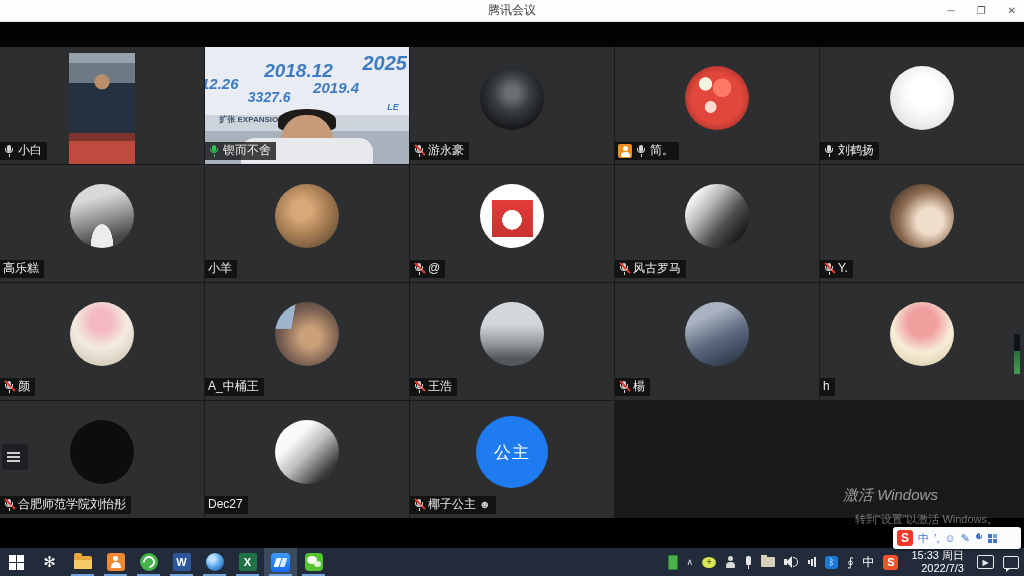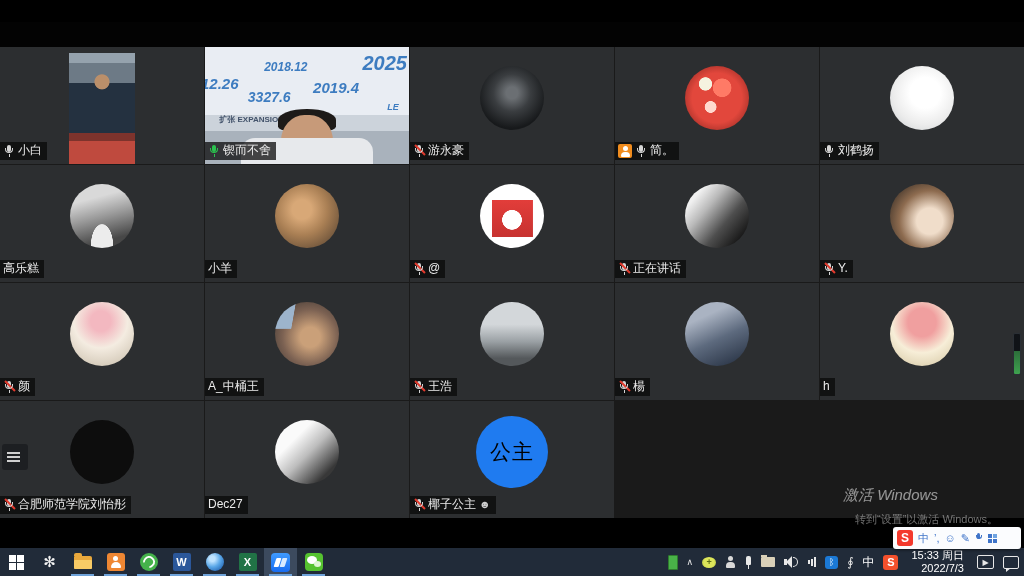--- a/index.html
+++ b/index.html
@@ -16,21 +16,21 @@
 
   .topblack{position:absolute;top:22px;left:0;right:0;height:25px;background:#030303;}
 
   
   .grid{position:absolute;top:47px;left:0;width:1024px;height:471px;display:grid;
         grid-template-columns:repeat(5,1fr);grid-template-rows:repeat(4,1fr);gap:1px;background:#1a1a1a;}
   .tile{position:relative;background:#2c2e30;overflow:hidden;}
   .tile.speaking-border{box-shadow:inset 0 0 0 2px #1fbf5c;}
   .avatar{position:absolute;width:64px;height:64px;border-radius:50%;left:50%;top:44%;
           transform:translate(-50%,-50%);display:flex;align-items:center;justify-content:center;}
-  .avatar .avatar-text{color:#000000;font-size:21px;letter-spacing:1px;text-align:right;}
+  .avatar .avatar-text{color:#ffffff;font-size:17px;letter-spacing:1px;text-align:right;}
   .avatar-blue{background:#1f7bf0;width:72px;height:72px;}
 
   .nlabel{position:absolute;left:0;bottom:4px;display:flex;align-items:center;gap:3px;
           background:rgba(8,8,8,.74);color:#ececec;font-size:12px;line-height:15px;
           padding:1px 5px 2px 3px;max-width:97%;white-space:nowrap;z-index:3;}
   .suffix-face{color:#cfcfcf;font-size:11px;}
 
   
   .mic{position:relative;display:inline-block;width:12px;height:14px;flex:0 0 12px;}
   .mic::before{content:"";position:absolute;left:4px;top:1px;width:4px;height:7px;background:#d6d6d6;border-radius:2px;}
@@ -52,21 +52,21 @@
   
   .video-small{position:absolute;left:34%;top:5%;width:32%;height:95%;
     background:
       radial-gradient(circle at 50% 26%, #bb8f6a 0 8%, rgba(0,0,0,0) 9%),
       linear-gradient(180deg,#95a2ad 0 9%,#6d7a86 9% 27%,#243140 27% 72%,#7e332c 72% 79%,#bf4a3e 79% 100%);}
   
   .video-wall{position:absolute;inset:0;
     background:linear-gradient(180deg,#e9edf3 0 58%,#ccd3db 58% 72%,#a9b2bc 72%);}
   .wall-text{position:absolute;color:#3d7cc0;font-style:italic;font-weight:bold;white-space:nowrap;}
   .wt1{left:-4px;top:24%;font-size:15px;}
-  .wt2{left:29%;top:11%;font-size:12px;}
+  .wt2{left:29%;top:11%;font-size:19px;}
   .wt3{right:1%;top:4%;font-size:20px;}
   .wt4{left:21%;top:36%;font-size:14px;}
   .wt5{left:53%;top:27%;font-size:15px;}
   .wt6{left:7%;top:57%;font-size:8px;color:#43536b;font-style:normal;}
   .wt7{right:5%;top:47%;font-size:9px;color:#3d7cc0;}
   .wall-face{position:absolute;left:50%;top:58%;width:52px;height:58px;transform:translateX(-50%);
              background:#c79a79;border-radius:45% 45% 40% 40%;}
   .wall-hair{position:absolute;left:50%;top:53%;width:58px;height:22px;transform:translateX(-50%);
              background:#1d1a18;border-radius:50% 50% 20% 20%;}
   .wall-shoulders{position:absolute;left:50%;bottom:-4px;width:132px;height:30px;transform:translateX(-50%);
@@ -182,20 +182,28 @@
          font-size:8px;display:flex;align-items:center;justify-content:center;box-sizing:border-box;}
   .i-note{position:relative;width:16px;height:13px;border:1px solid #e8e8e8;border-radius:2px;box-sizing:border-box;}
   .i-note::after{content:"";position:absolute;left:2px;bottom:-4px;width:0;height:0;
          border-top:4px solid #e8e8e8;border-right:5px solid transparent;}
 </style>
 </head>
 <body>
 
 <div class="screen">
 
+  <div class="titlebar">
+    <span class="title">腾讯会议</span>
+    <div class="win-controls">
+      <span>─</span>
+      <span>❐</span>
+      <span>✕</span>
+    </div>
+  </div>
   <div class="topblack"></div>
 
   <div class="grid">
 
     <div class="tile">
       <div class="video-small"></div>
       <div class="nlabel">
         <span class="mic on">
             <i></i>
           </span>
@@ -280,21 +288,21 @@
         <span>@</span>
       </div>
     </div>
 
     <div class="tile">
       <div class="avatar" style="background:linear-gradient(130deg, #f0f0f0 0 18%, #b9b9b9 36%, #4e4e4e 62%, #141414 88%)"></div>
       <div class="nlabel">
         <span class="mic muted">
             <i></i>
           </span>
-        <span>正在讲话</span>
+        <span>风古罗马</span>
       </div>
     </div>
 
     <div class="tile">
       <div class="avatar" style="background:radial-gradient(circle at 62% 58%, #f0ddca 0 24%, #8d6b4f 56%, #3a2f26 88%)"></div>
       <div class="nlabel">
         <span class="mic muted">
             <i></i>
           </span>
         <span>Y.</span>

